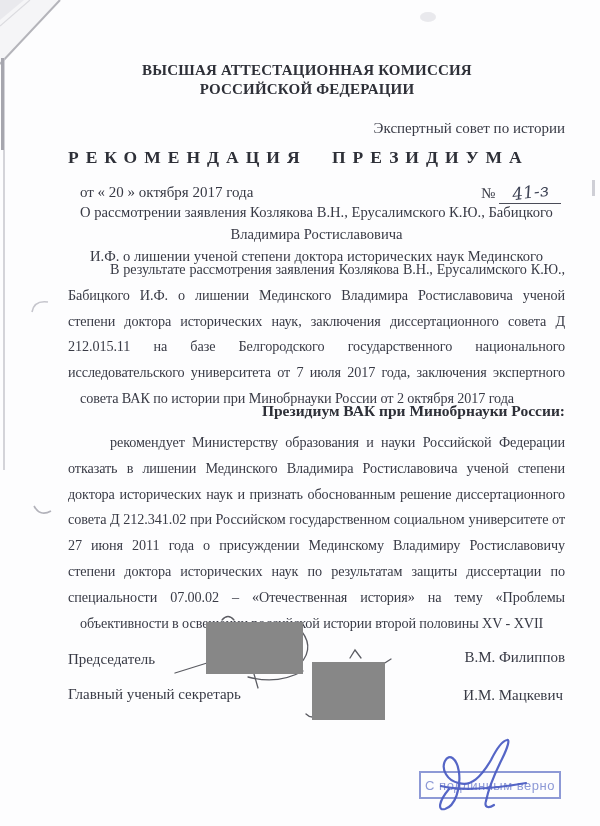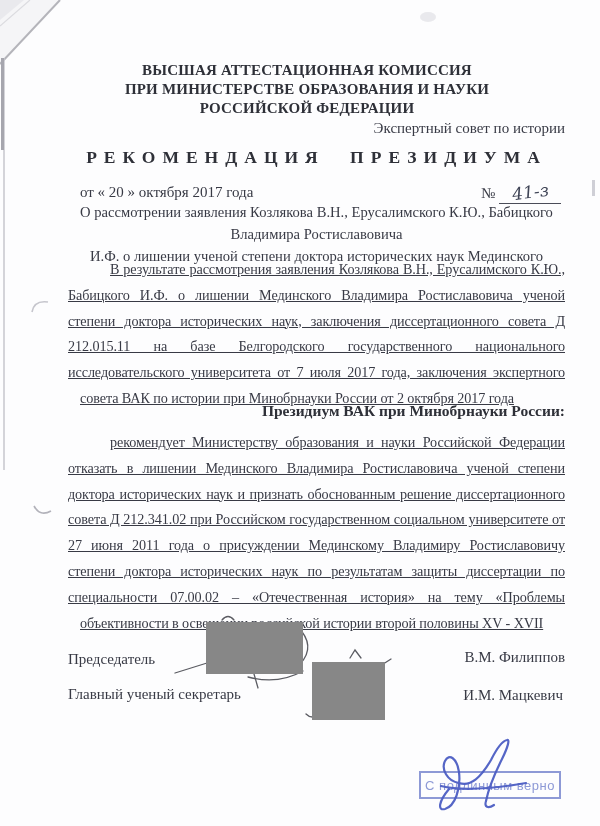--- a/index.html
+++ b/index.html
@@ -7,37 +7,37 @@
         font-family:"Liberation Serif","DejaVu Serif",serif;color:#383a45;}
   .abs{position:absolute;}
   
   .artifact-svg{position:absolute;pointer-events:none;}
   .smudge{position:absolute;background:#d9d9de;border-radius:50%;opacity:.55;}
   .edge-tick{position:absolute;background:#cfcfd6;}
   
   .org-header{top:61px;left:33px;width:548px;text-align:center;font-weight:bold;
               font-size:15px;line-height:19px;letter-spacing:.2px;color:#2e3038;}
   .department{top:120px;left:68px;width:497px;text-align:right;font-size:15px;}
-  .doc-title{top:147px;left:68px;width:497px;text-align:center;font-weight:bold;
+  .doc-title{top:147px;left:68px;width:497px;text-align:left;font-weight:bold;
              font-size:17.5px;letter-spacing:7px;word-spacing:14px;color:#2e3038;}
   
   .date-row{top:181px;left:68px;width:497px;height:26px;font-size:15px;}
   .date-text{position:absolute;left:12px;top:3px;}
   .number-group{position:absolute;right:4px;top:0;}
   .number-label{font-size:15px;vertical-align:top;line-height:24px;}
   .number-line{display:inline-block;width:62px;border-bottom:1.4px solid #4a4c58;
                text-align:center;height:22px;}
   .number-hand{display:inline-block;font-family:"DejaVu Serif",serif;font-style:italic;
                font-size:17px;color:#3f4456;transform:rotate(-7deg) translateY(1px);}
   
   .subject{top:201px;left:68px;width:497px;text-align:center;font-size:14.6px;line-height:22px;}
   
   .para{left:68px;width:497px;font-size:14.2px;line-height:25.8px;letter-spacing:-.1px;}
   .para1{top:257px;} .para2{top:430px;}
-  .jline{text-align:justify;text-align-last:justify;height:25.8px;overflow:hidden;text-decoration:underline;}
+  .jline{text-align:justify;text-align-last:justify;height:25.8px;overflow:hidden;}
   .jlast{text-align:left;text-align-last:left;margin-left:12px;}
   .indent{padding-left:42px;}
   .res-heading{top:402px;left:68px;width:497px;text-align:right;font-weight:bold;
                font-size:15.5px;color:#2e3038;}
   
   .sig-role1{top:651px;left:68px;font-size:15px;}
   .sig-role2{top:686px;left:68px;font-size:15px;}
   .sig-name1{top:649px;right:35px;font-size:15px;text-align:right;}
   .sig-name2{top:687px;right:37px;font-size:15px;text-align:right;}
   .redaction{position:absolute;background:#878787;}
@@ -65,21 +65,20 @@
     <line x1="4" y1="58" x2="4" y2="470" stroke="#c6c6cc" stroke-width="1.5"></line>
     <line x1="2.5" y1="58" x2="2.5" y2="150" stroke="#a6a6ae" stroke-width="3"></line>
     <path d="M32,312 q2,-12 16,-10" stroke="#c6c6cd" stroke-width="1.6" fill="none"></path>
     <path d="M34,506 q6,11 17,5" stroke="#b2b2ba" stroke-width="1.6" fill="none"></path>
   </svg>
   <div class="smudge" style="left:420px;top:12px;width:16px;height:10px"></div>
   <div class="edge-tick" style="left:592px;top:180px;width:3px;height:16px"></div>
 
   <div class="abs org-header">
     <div>ВЫСШАЯ АТТЕСТАЦИОННАЯ КОМИССИЯ</div>
-    <div>ПРИ МИНИСТЕРСТВЕ ОБРАЗОВАНИЯ И НАУКИ</div>
     <div>РОССИЙСКОЙ ФЕДЕРАЦИИ</div>
   </div>
 
   <div class="abs department">Экспертный совет по истории</div>
 
   <div class="abs doc-title">РЕКОМЕНДАЦИЯ ПРЕЗИДИУМА</div>
 
   <div class="abs date-row">
     <span class="date-text">от « 20 » октября  2017 года</span>
     <span class="number-group">

